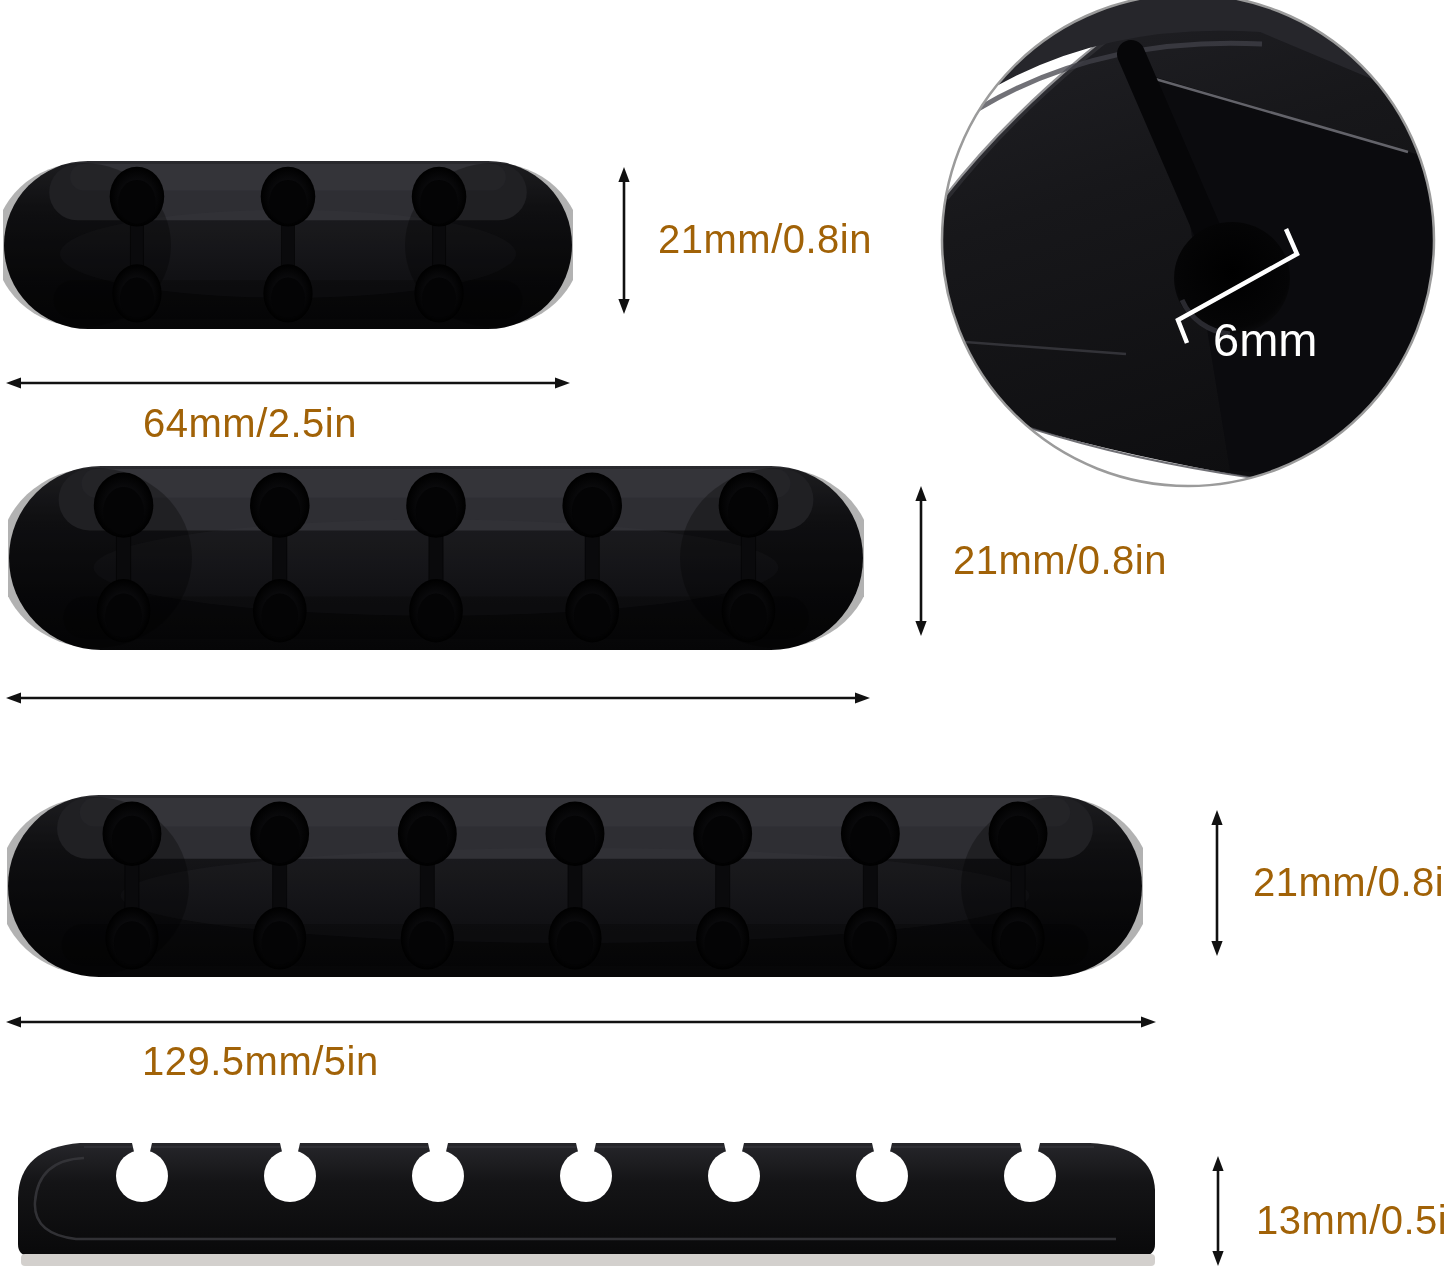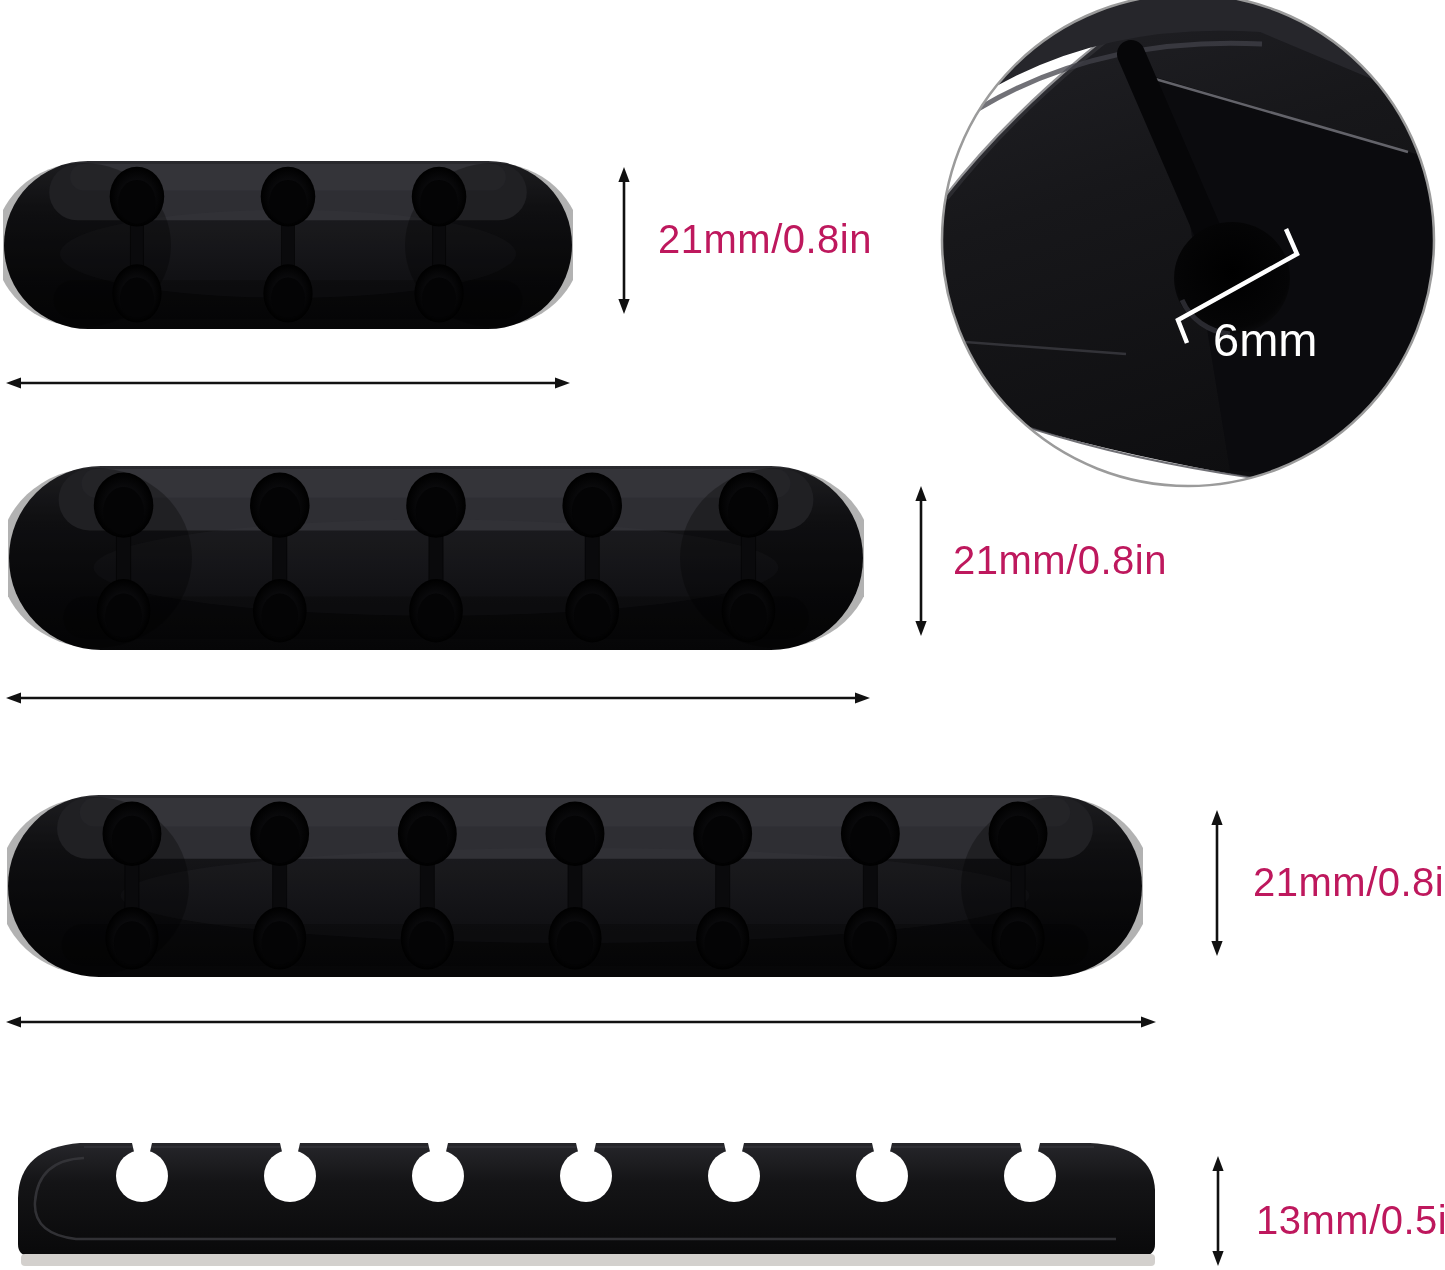--- a/index.html
+++ b/index.html
@@ -2,21 +2,21 @@
 <html><head>
 <meta charset="utf-8">
 <style>
   html,body{margin:0;padding:0;background:#fff;}
   .canvas{
     position:relative;width:1445px;height:1270px;background:#ffffff;
     overflow:hidden;font-family:"Liberation Sans",sans-serif;
   }
   .abs{position:absolute;}
   .dim-label{
-    position:absolute;font-size:40px;line-height:1.15;color:#be185d;
+    position:absolute;font-size:40px;line-height:1.15;color:#a16207;
     white-space:nowrap;letter-spacing:0.5px;
   }
   svg text{font-family:"Liberation Sans",sans-serif;}
 </style>
 </head>
 <body>
 
 <div class="canvas">
 
   <svg id="clip-svg-1" class="abs" style="left:3px;top:157px" width="570" height="176" viewBox="0 0 570 176">
@@ -309,20 +309,22 @@
         <path d="M 1217,956 L 1211.4,941 L 1222.6,941 Z" fill="#111111"></path>
       </g>
       <g>
         <line x1="1218" y1="1168" x2="1218" y2="1254" stroke="#111111" stroke-width="2.6"></line>
         <path d="M 1218,1156 L 1212.4,1171 L 1223.6,1171 Z" fill="#111111"></path>
         <path d="M 1218,1266 L 1212.4,1251 L 1223.6,1251 Z" fill="#111111"></path>
       </g>
     </svg>
 
   <div class="dim-label" style="left:658px;top:216px">21mm/0.8in</div>
+  <div class="dim-label" style="left:143px;top:400px">64mm/2.5in</div>
 
   <div class="dim-label" style="left:953px;top:537px">21mm/0.8in</div>
 
   <div class="dim-label" style="left:1253px;top:859px">21mm/0.8in</div>
+  <div class="dim-label" style="left:142px;top:1038px">129.5mm/5in</div>
 
   <div class="dim-label" style="left:1256px;top:1197px">13mm/0.5in</div>
 
 </div>
 
 </body></html>

